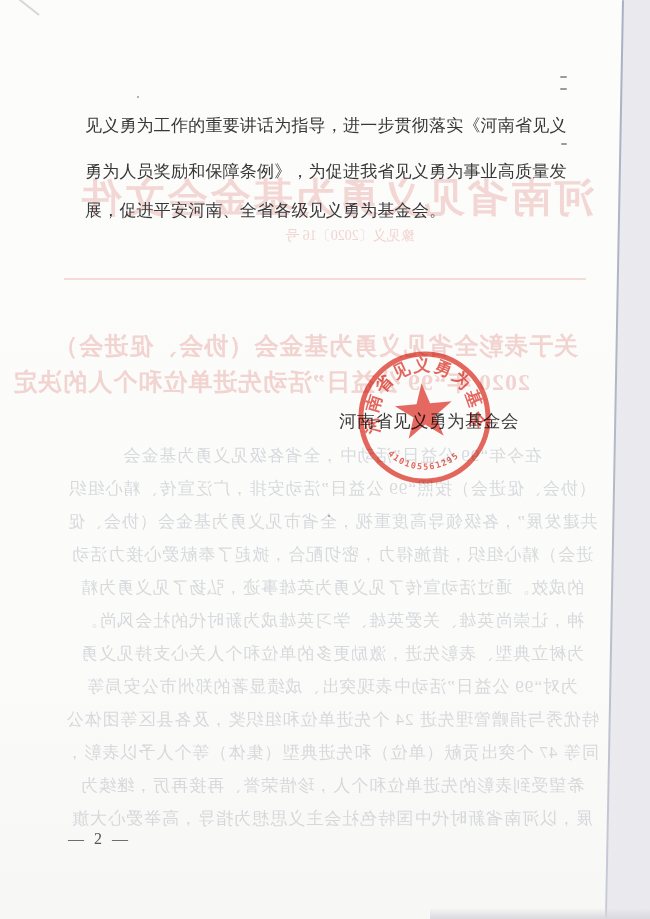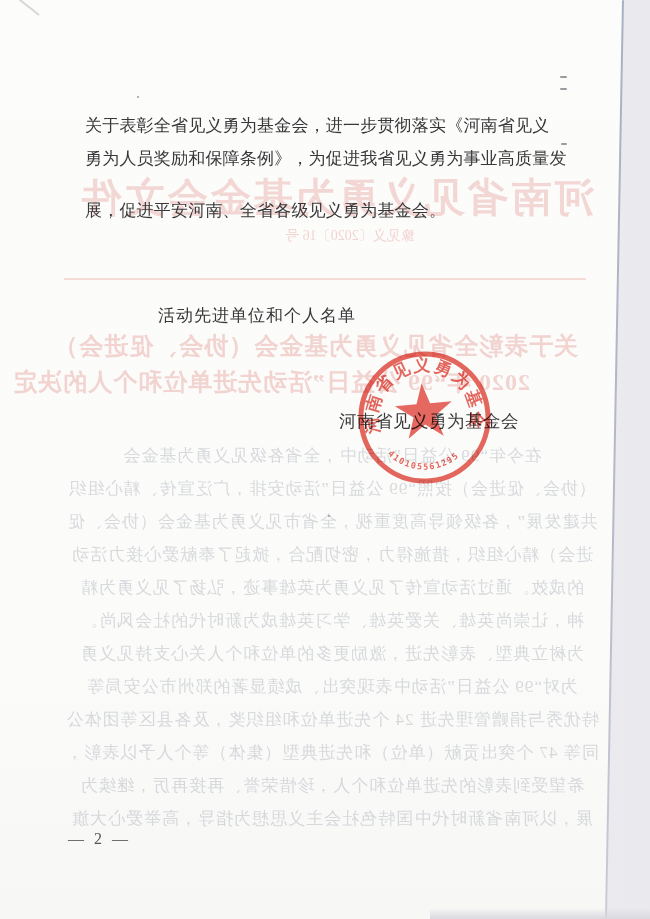--- a/index.html
+++ b/index.html
@@ -51,26 +51,25 @@
       <div class="abs ghost ghost-gray ghost-line nowrap" style="top: 609px;">神，让崇尚英雄、关爱英雄、学习英雄成为新时代的社会风尚。</div>
       <div class="abs ghost ghost-gray ghost-line nowrap" style="top: 642px;">为树立典型、表彰先进，激励更多的单位和个人关心支持见义勇</div>
       <div class="abs ghost ghost-gray ghost-line nowrap" style="top: 675px;">为对“99 公益日”活动中表现突出、成绩显著的郑州市公安局等</div>
       <div class="abs ghost ghost-gray ghost-line nowrap" style="top: 708px;">特优秀与捐赠管理先进 24 个先进单位和组织奖，及各县区等团体公</div>
       <div class="abs ghost ghost-gray ghost-line nowrap" style="top: 741px;">同等 47 个突出贡献（单位）和先进典型（集体）等个人予以表彰，</div>
       <div class="abs ghost ghost-gray ghost-line nowrap" style="top: 774px;">希望受到表彰的先进单位和个人，珍惜荣誉、再接再厉，继续为</div>
       <div class="abs ghost ghost-gray ghost-line nowrap" style="top: 807px;">展，以河南省新时代中国特色社会主义思想为指导，高举爱心大旗</div>
     </div>
 
   <div>
-      <div class="abs ink body-line nowrap" style="top: 114px;">关于表彰全省见义勇为基金会，进一步贯彻落实《河南省见义</div>
-      <div class="abs ink body-line nowrap" style="top: 147px;">勇为人员奖励和保障条例》，为促进我省见义勇为事业高质量发</div>
+      <div class="abs ink body-line nowrap" style="top: 114px;">见义勇为工作的重要讲话为指导，进一步贯彻落实《河南省见义</div>
+      <div class="abs ink body-line nowrap" style="top: 160px;">勇为人员奖励和保障条例》，为促进我省见义勇为事业高质量发</div>
       <div class="abs ink body-line nowrap" style="top: 199px;">展，促进平安河南、全省各级见义勇为基金会。</div>
     </div>
 
-  <div class="abs ink nowrap" style="left:158px;top:304px;font-size:17px;letter-spacing:1px;">活动先进单位和个人名单</div>
 
   <div class="abs ink nowrap" style="left:339px;top:409px;font-size:17.5px;letter-spacing:0.5px;">河南省见义勇为基金会</div>
 
   <svg class="abs seal" style="left:356px;top:349px;transform:rotate(-5deg);" width="137" height="137" viewBox="0 0 137 137">
     <circle cx="68.5" cy="68.5" r="63.5" fill="none" stroke="#e2463c" stroke-width="5"></circle>
     <polygon fill="#e5493f" points="68.5,34 75.3,54.7 97.0,54.7 79.4,67.6 86.1,88.3 68.5,75.5 50.9,88.3 57.6,67.6 40.0,54.7 61.7,54.7"></polygon>
     <defs>
       <path id="arcTop" d="M 24.3 84.6 A 47 47 0 1 1 112.7 84.6"></path>
       <path id="arcBottom" d="M 19.6 86.3 A 52 52 0 0 0 117.4 86.3"></path>
     </defs>

